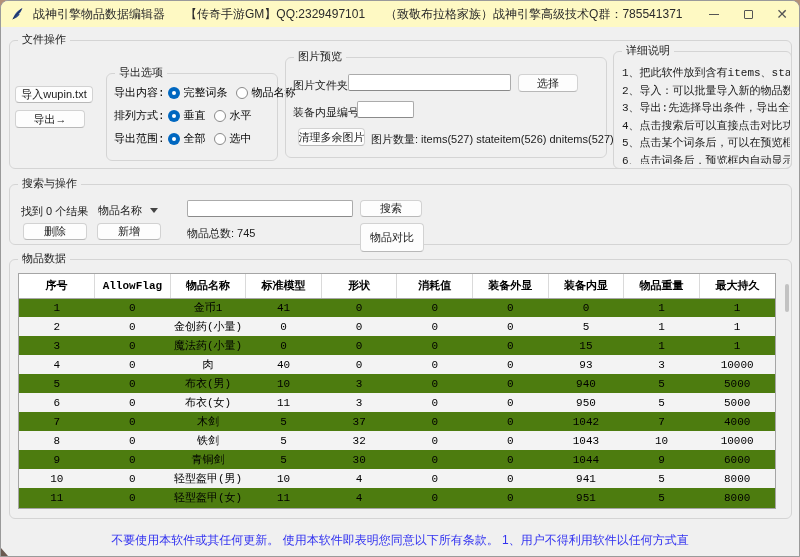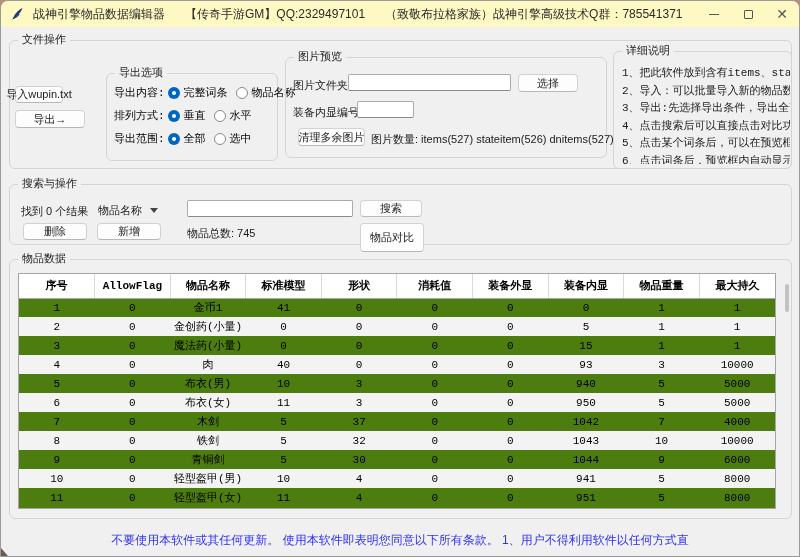--- a/index.html
+++ b/index.html
@@ -105,21 +105,21 @@
         </div>
       <div class="win-btn">
           <span class="glyph-close">✕</span>
         </div>
     </div>
   </div>
 
   <div class="groupbox" style="left:8px; top:39px; width:783px; height:129px;">
     <span class="gb-label">文件操作</span>
   </div>
-  <button class="btn" style="left:14px; top:85px; width:48px; height:17px;">导入wupin.txt</button>
+  <button class="btn" style="left:14px; top:85px; width:78px; height:17px;">导入wupin.txt</button>
   <button class="btn" style="left:14px; top:109px; width:70px; height:18px;">导出→</button>
 
   <div class="groupbox" style="left:105px; top:72px; width:172px; height:88px;padding-left:48px;">
     <span class="gb-label">导出选项</span>
     <div class="radio-rows">
         <div class="radio-row">
           <span class="radio-row-label">导出内容:</span>
           <span class="radio-option">
             <span class="radio sel"></span>
             <span class="radio-label">完整词条</span>

